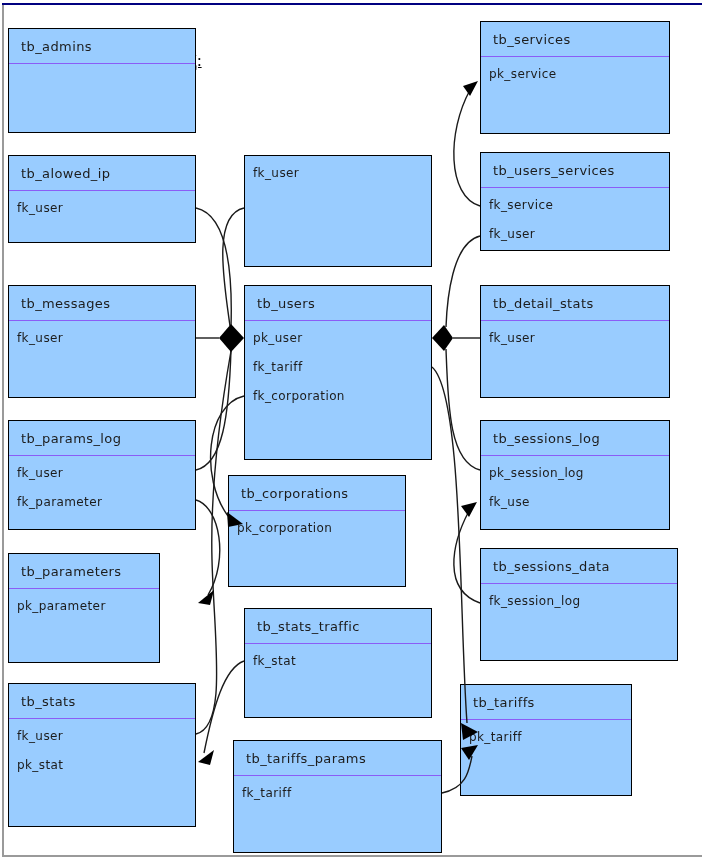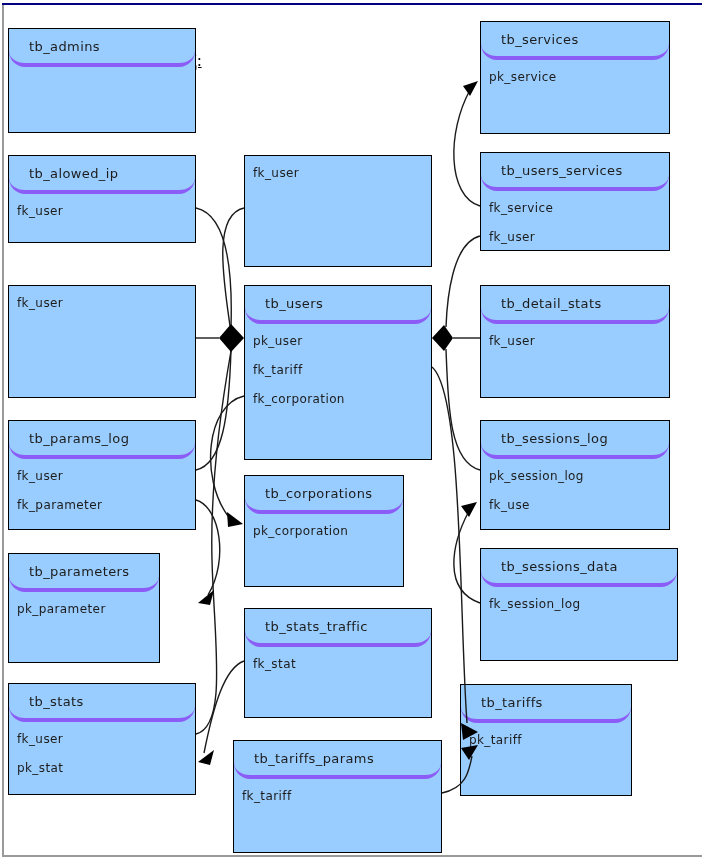--- a/index.html
+++ b/index.html
@@ -13,22 +13,22 @@
   .page-title{
     position:absolute;left:55px;top:6px;
     font-family:"Liberation Serif","DejaVu Serif",serif;
     font-size:17px;color:#000;text-decoration:underline;white-space:nowrap;margin-top:45px;
   }
   .tbl{
     position:absolute;background:#99CCFF;border:1px solid #000;
     box-sizing:border-box;color:#1c1c1c;
   }
   .hdr{
-    height:34px;border-bottom:4px solid #8b5cf6;display:flex;align-items:center;
-    padding-left:20px;font-size:13px;letter-spacing:.4px;white-space:nowrap;overflow:hidden;border-radius:16px;
+    height:34px;border-bottom:1px solid #8b5cf6;display:flex;align-items:center;
+    padding-left:12px;font-size:13px;letter-spacing:.4px;white-space:nowrap;overflow:hidden;
   }
   .body{padding-top:3px;}
   .fld{height:29px;line-height:29px;padding-left:8px;font-size:12px;letter-spacing:.4px;white-space:nowrap;}
   svg.rel{position:absolute;left:0;top:0;pointer-events:none;}
   svg.rel path{fill:none;stroke:#1a1a1a;stroke-width:1.4px;}
   svg.rel polygon{fill:#000;stroke:none;}
 </style>
 </head>
 <body>
 
@@ -44,41 +44,42 @@
 </div>
 
 <div class="tbl" style="left:8px;top:155px;width:188px;height:88px">
   <div class="hdr">tb_alowed_ip</div>
   <div class="body">
     <div class="fld">fk_user</div>
   </div>
 </div>
 
 <div class="tbl" style="left:8px;top:285px;width:188px;height:113px">
+  <div class="hdr">tb_messages</div>
   <div class="body">
     <div class="fld">fk_user</div>
   </div>
 </div>
 
 <div class="tbl" style="left:8px;top:420px;width:188px;height:110px">
   <div class="hdr">tb_params_log</div>
   <div class="body">
     <div class="fld">fk_user</div>
     <div class="fld">fk_parameter</div>
   </div>
 </div>
 
 <div class="tbl" style="left:8px;top:553px;width:152px;height:110px">
   <div class="hdr">tb_parameters</div>
   <div class="body">
     <div class="fld">pk_parameter</div>
   </div>
 </div>
 
-<div class="tbl" style="left:8px;top:683px;width:188px;height:112px">
+<div class="tbl" style="left:8px;top:683px;width:188px;height:144px">
   <div class="hdr">tb_stats</div>
   <div class="body">
     <div class="fld">fk_user</div>
     <div class="fld">pk_stat</div>
   </div>
 </div>
 
 <div class="tbl" style="left:244px;top:155px;width:188px;height:112px">
   <div class="body">
     <div class="fld">fk_user</div>
@@ -87,21 +88,21 @@
 
 <div class="tbl" style="left:244px;top:285px;width:188px;height:175px">
   <div class="hdr">tb_users</div>
   <div class="body">
     <div class="fld">pk_user</div>
     <div class="fld">fk_tariff</div>
     <div class="fld">fk_corporation</div>
   </div>
 </div>
 
-<div class="tbl" style="left:244px;top:475px;width:160px;height:112px">
+<div class="tbl" style="left:228px;top:475px;width:178px;height:112px">
   <div class="hdr">tb_corporations</div>
   <div class="body">
     <div class="fld">pk_corporation</div>
   </div>
 </div>
 
 <div class="tbl" style="left:244px;top:608px;width:188px;height:110px">
   <div class="hdr">tb_stats_traffic</div>
   <div class="body">
     <div class="fld">fk_stat</div>

